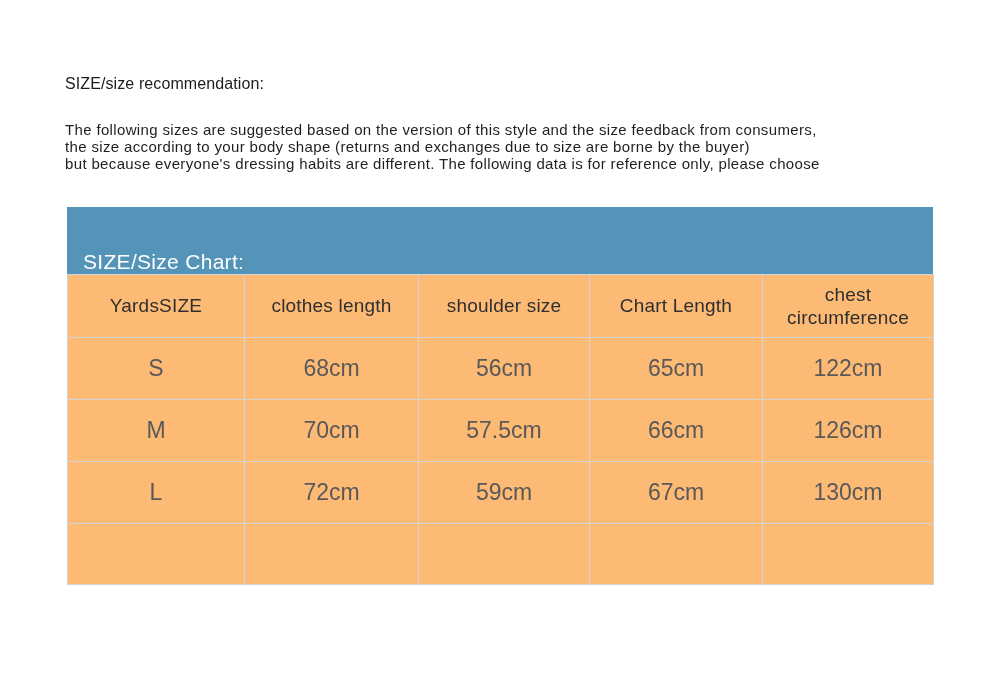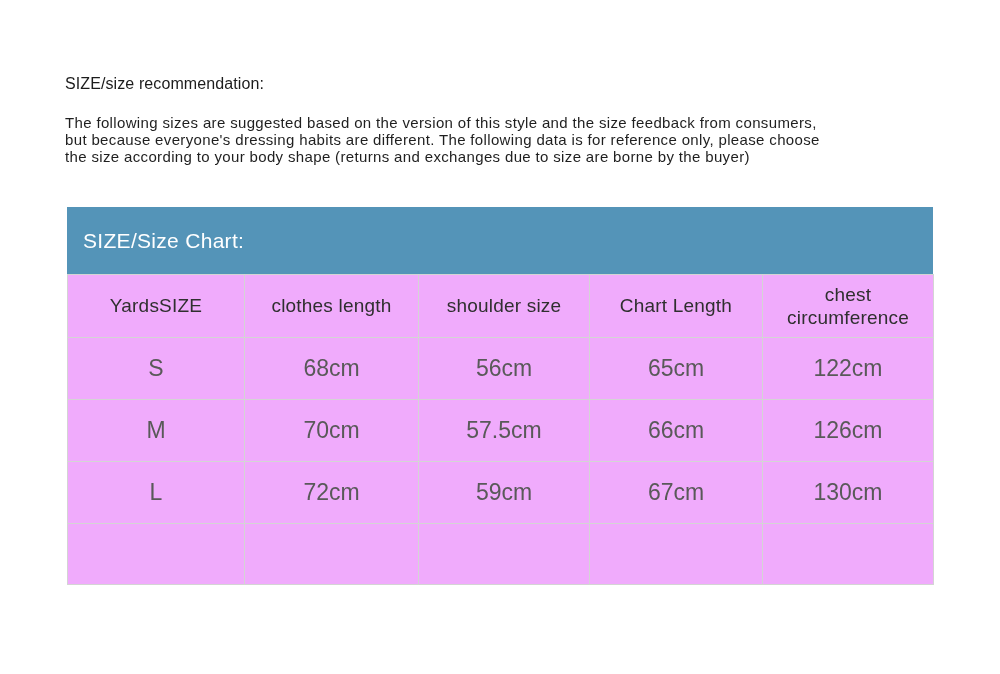--- a/index.html
+++ b/index.html
@@ -22,50 +22,50 @@
     position: absolute;
     left: 65px;
     top: 75px;
     font-size: 16px;
     color: #1c1c1c;
     letter-spacing: 0.1px;
   }
   .intro {
     position: absolute;
     left: 65px;
-    top: 114px;
+    top: 121px;
     font-size: 15px;
     line-height: 17px;
     color: #1f1f1f;
     letter-spacing: 0.35px;
     white-space: nowrap;
   }
   .chart {
     position: absolute;
     left: 67px;
     top: 207px;
     width: 866px;
   }
   .chart-title-bar {
     box-sizing: border-box;
     width: 866px;
     height: 67px;
     background: #5494b8;
     color: #ffffff;
     display: flex;
-    align-items: center;
+    align-items: flex-end;
     padding-left: 16px;
     font-size: 21px;
     letter-spacing: 0.3px;
   }
   table.size-table {
     width: 866px;
     border-collapse: collapse;
     table-layout: fixed;
-    background: #f0abfc;
+    background: #fdba74;
   }
   table.size-table th,
   table.size-table td {
     border: 1px solid #d4d4d4;
     padding: 0;
     text-align: center;
     vertical-align: middle;
     overflow: hidden;
   }
   table.size-table th {
@@ -93,22 +93,22 @@
 </style>
 </head>
 <body>
 
 <div class="canvas">
 
   <div class="heading">SIZE/size recommendation:</div>
 
   <div class="intro">
     <div>The following sizes are suggested based on the version of this style and the size feedback from consumers,</div>
+    <div>the size according to your body shape (returns and exchanges due to size are borne by the buyer)</div>
     <div>but because everyone's dressing habits are different. The following data is for reference only, please choose</div>
-    <div>the size according to your body shape (returns and exchanges due to size are borne by the buyer)</div>
   </div>
 
   <div class="chart">
 
     <div class="chart-title-bar" style="background: rgb(84, 148, 184); color: rgb(255, 255, 255);">
       <span>SIZE/Size Chart:</span>
     </div>
 
     <table class="size-table">
       <colgroup>

